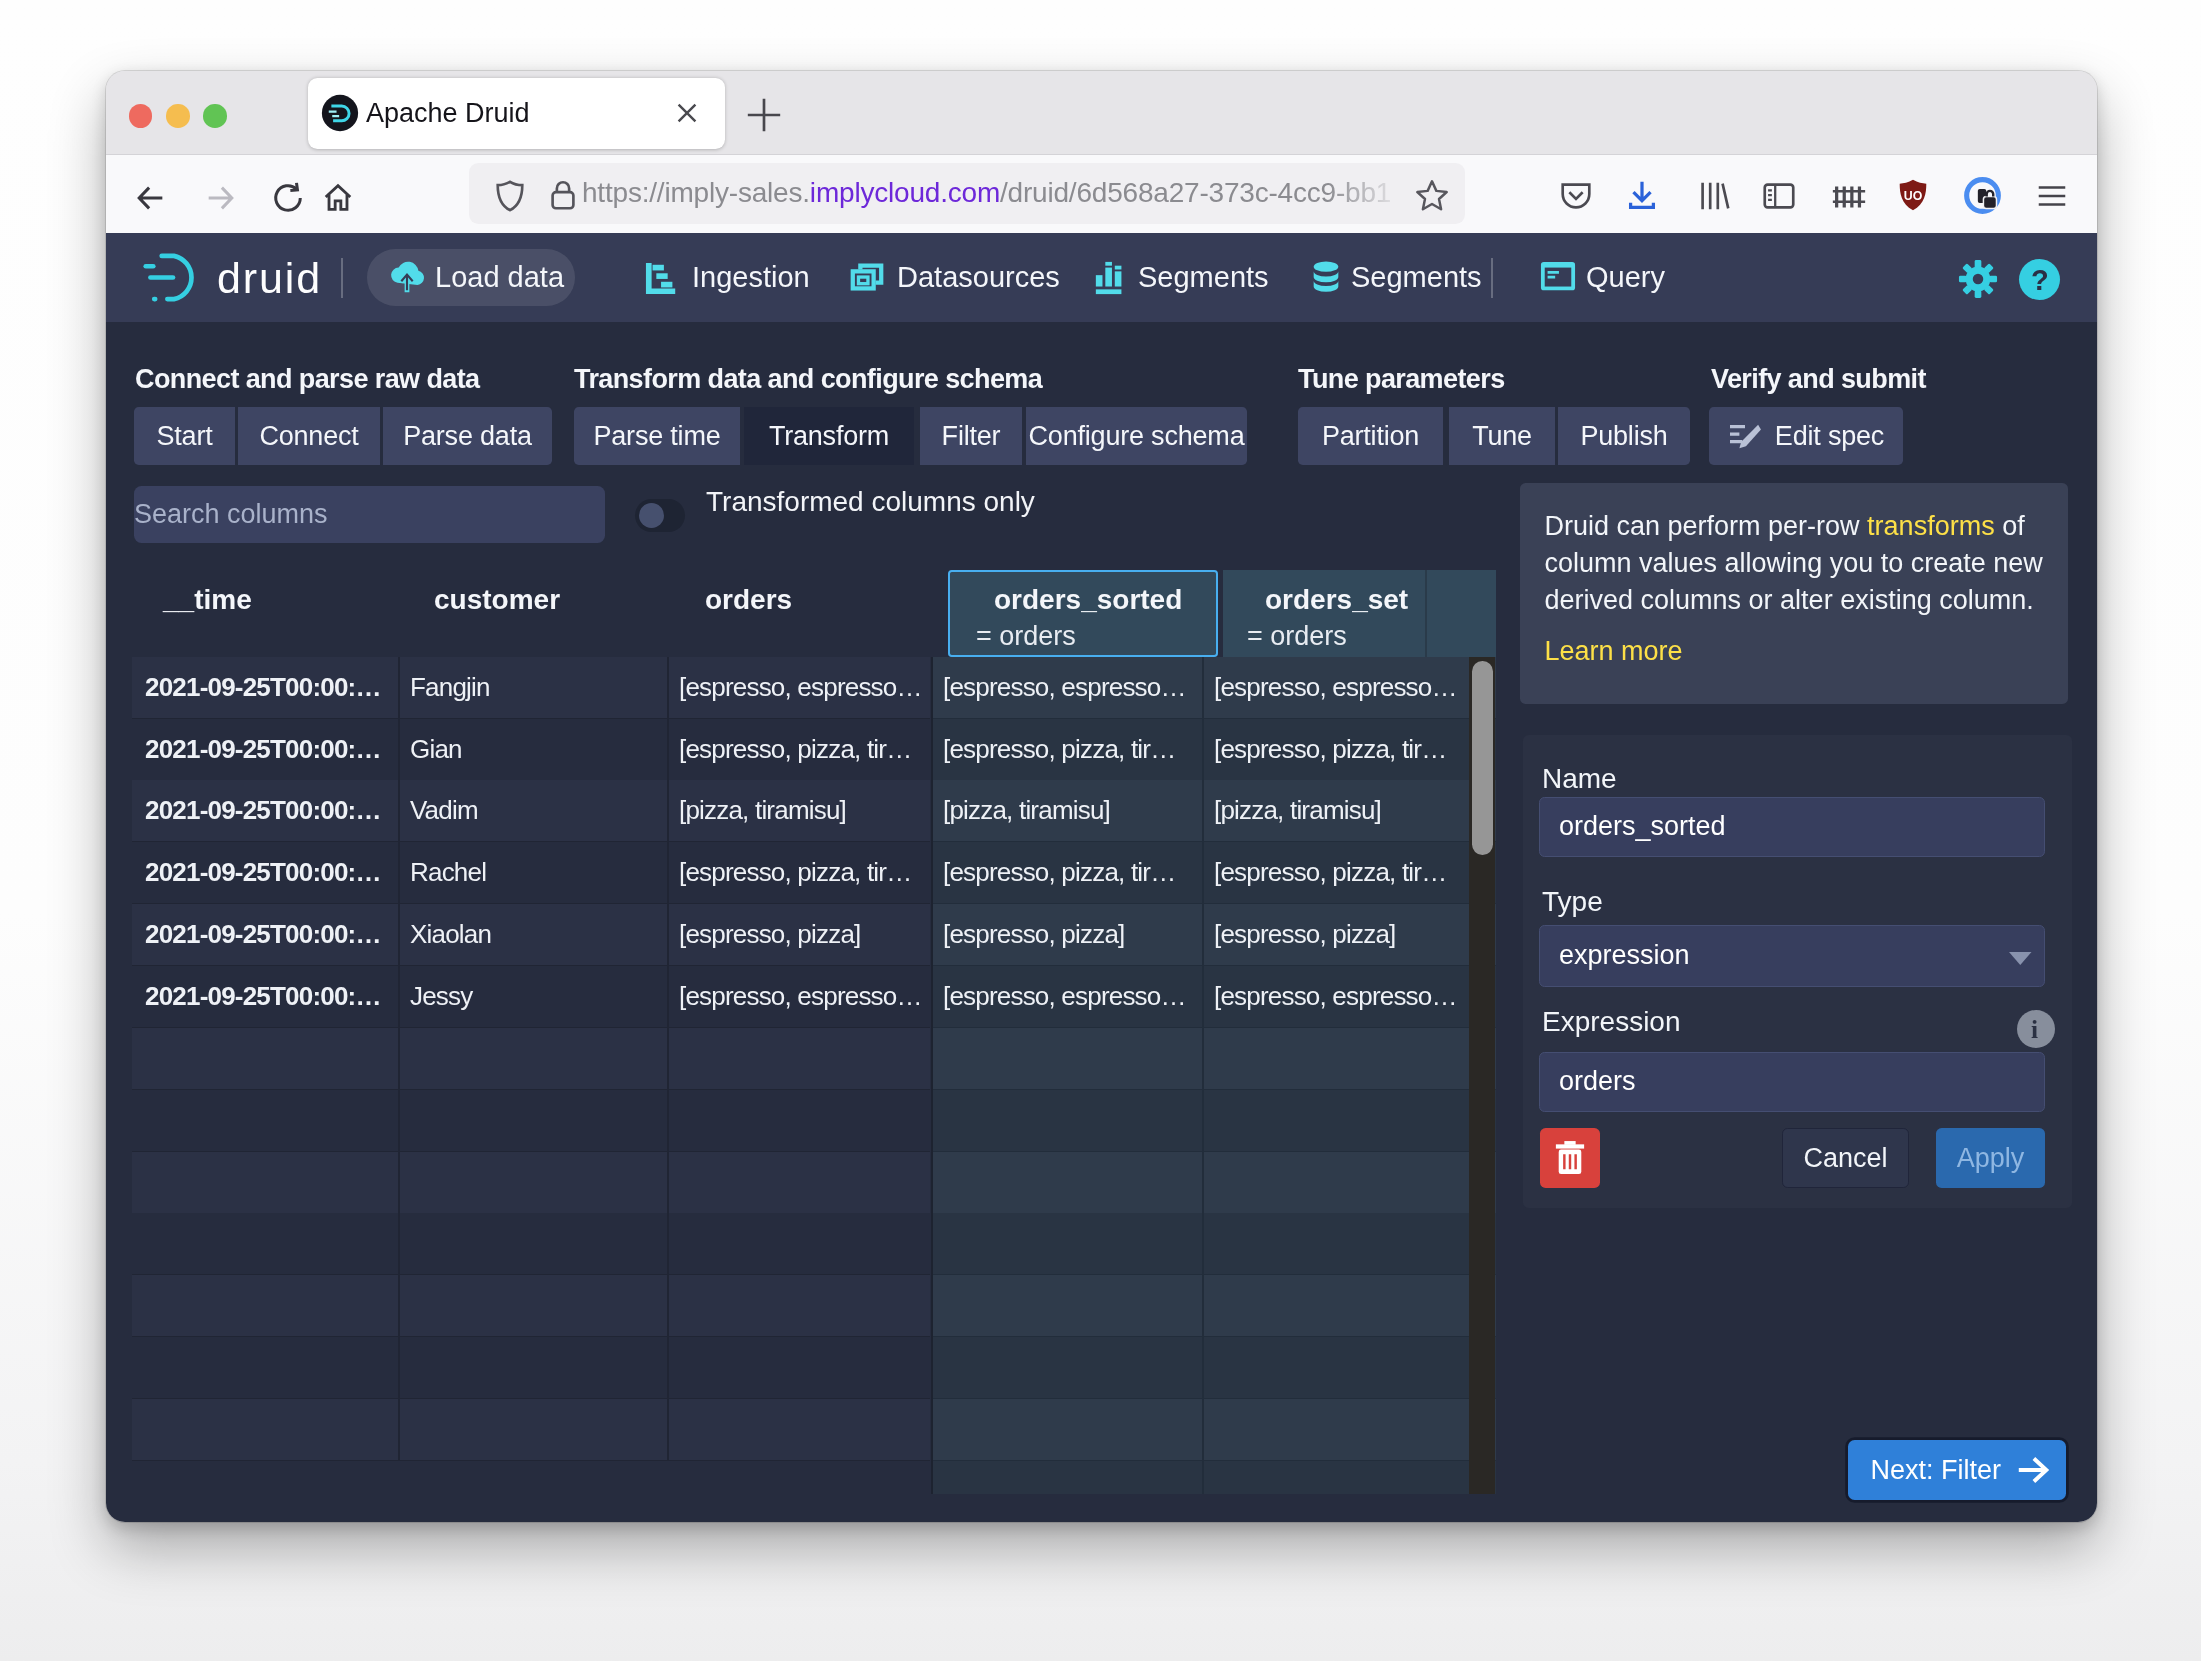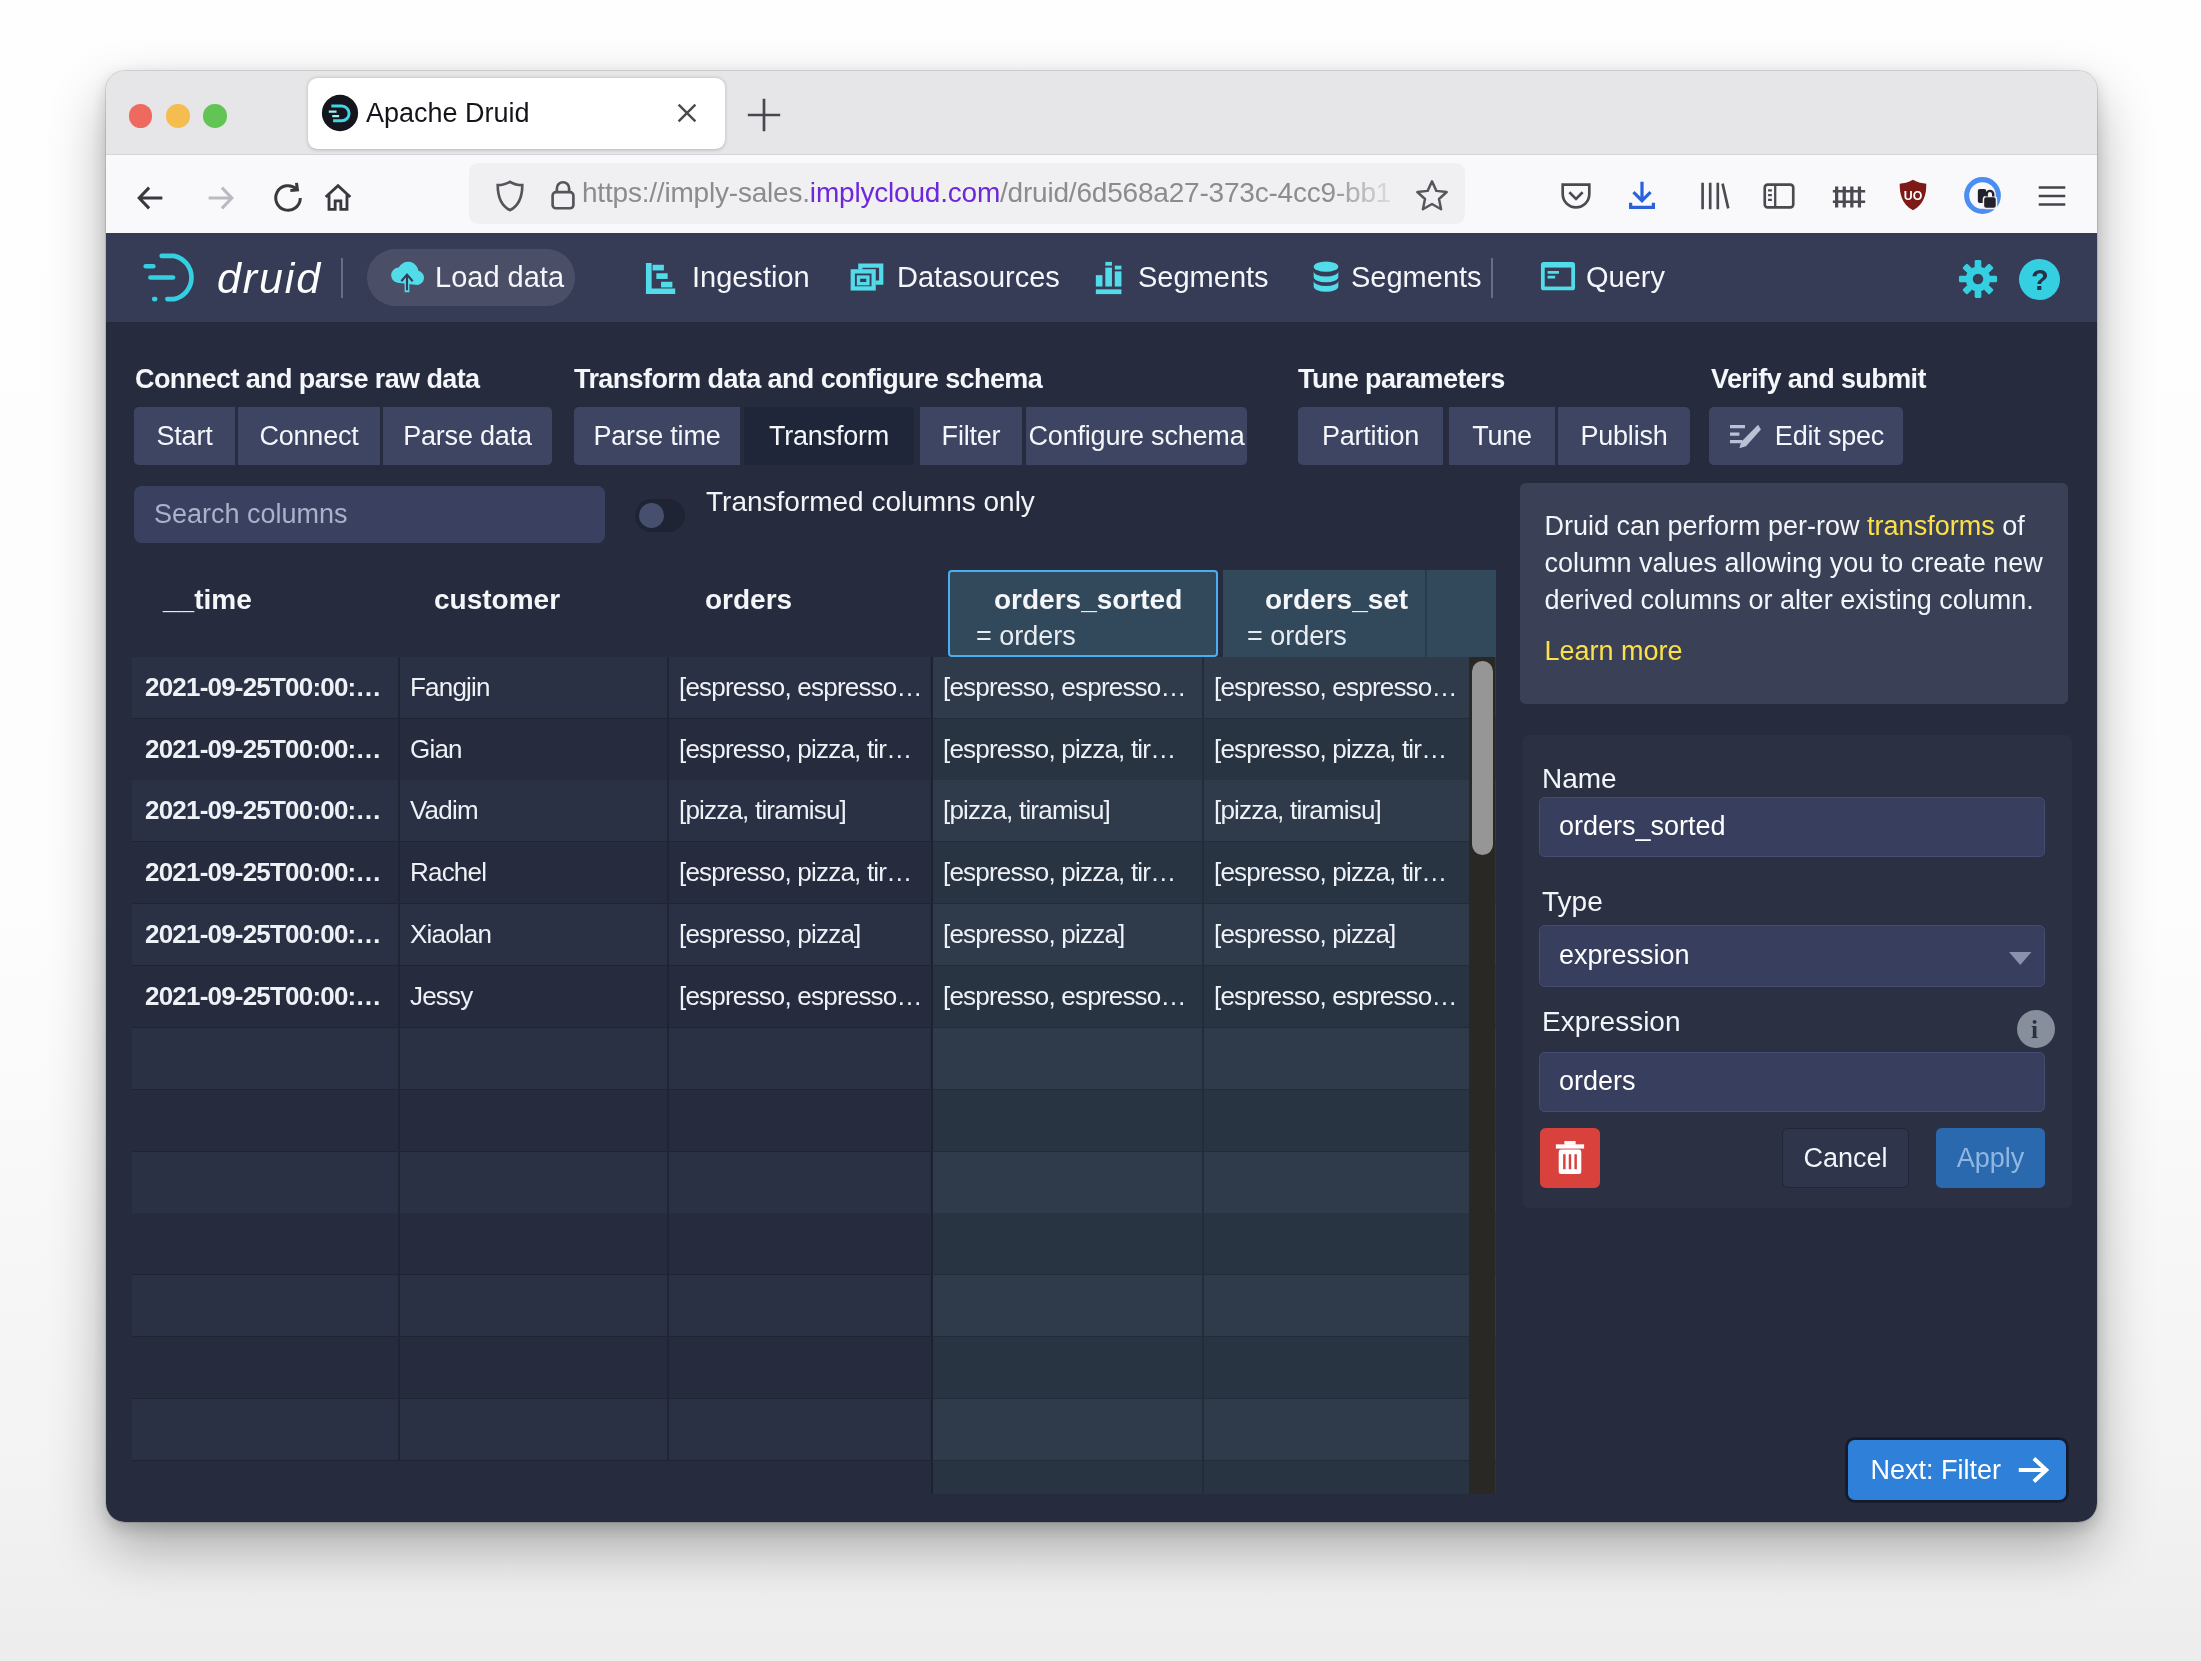--- a/index.html
+++ b/index.html
@@ -25,21 +25,21 @@
   font-size:27px; letter-spacing:-0.2px; display:flex; align-items:center; justify-content:center; white-space:nowrap; }
 .sbtn.active { background:#20263a; }
 .hdrtxt { font-weight:bold; font-size:28px; color:#f4f6fa; white-space:nowrap;margin-left:18px; }
 .subhdr { font-size:27px; color:#e8ecf2; white-space:nowrap; }
 .rowtxt { position:absolute; font-size:26px; letter-spacing:-0.8px; color:#eef1f6; white-space:nowrap; }
 .lbl { position:absolute; font-size:28px; color:#f2f5f9; }
 .inp { position:absolute; height:60px; background:#373e5e; border:1.9px solid #454e72; border-radius:5.6px;
   font-size:27px; color:#fff; line-height:56px; padding-left:19px; white-space:nowrap; }
 a.blue { color:#fde047; text-decoration:none; }
 #search { position:absolute; left:28px; top:253px; width:471px; height:57px; background:#3a4160; border-radius:7.5px;
-  color:#a9b2ca; font-size:27px; line-height:57px; padding-left:20px; }
+  color:#a9b2ca; font-size:27px; line-height:57px; }
 #toggle { position:absolute; left:529px; top:266px; width:50px; height:33px; background:#1e2433; border-radius:17px; }
 #toggle .knob { position:absolute; left:3.8px; top:3.8px; width:25.4px; height:25.4px; border-radius:50%; background:#46506e; }
 #toglbl { position:absolute; left:600px; top:253px; font-size:28px; color:#f2f4f8; }
 </style>
 </head>
 <body>
 <div id="window">
 
 <div id="tabbar">
 <div class="light" style="left:22.6px;background:#ee6a5f"></div>
@@ -124,21 +124,21 @@
 <div id="content">
 <div id="dnav">
 <svg class="abs" style="left:36px;top:19px" width="62" height="51" viewBox="0 0 66 54">
 <g fill="none" stroke="#35cfe2" stroke-width="5" stroke-linecap="round">
 <path d="M21 4 H34 a23.5 23.5 0 0 1 0 46 H27"></path>
 <path d="M4 15 h8"></path>
 <path d="M9 27 h24"></path>
 <path d="M13 50 h1"></path>
 </g>
         </svg>
-<span class="abs" style="left:111px;top:21px;font-size:43px;font-style:italic;font-weight:400;color:#fdfdfe;letter-spacing:1.9px">druid</span>
+<span class="abs" style="left:111px;top:21px;font-size:43px;font-weight:400;color:#fdfdfe;letter-spacing:1.9px">druid</span>
 <div class="abs" style="left:235px;top:25.4px;width:1.9px;height:40px;background:rgba(255,255,255,0.25)"></div>
 <div class="abs" style="left:261px;top:16px;width:208px;height:57px;border-radius:29px;background:rgba(255,255,255,0.10)"></div>
 <svg class="abs" style="left:282px;top:25.4px" width="38" height="38" viewBox="0 0 40 40">
 <path d="M10 26 a8 8 0 0 1 1.2-15.9 A11 11 0 0 1 32 13.5 a7.5 7.5 0 0 1 -1 14.8" fill="#52dcea"></path>
 <path d="M20 36 V20 M13 25 L20 17 L27 25" fill="none" stroke="#52dcea" stroke-width="5"></path>
 <path d="M20 34 V19 M14 24.5 L20 17.5 L26 24.5" fill="none" stroke="#363c56" stroke-width="2.2"></path>
 </svg>
 <span class="nvtxt" style="left:329px;top:28px">Load data</span>
 <svg class="abs" style="left:539px;top:28px" width="34" height="34" viewBox="0 0 36 36">
 <path d="M4 2 V32 H32" fill="none" stroke="#52dcea" stroke-width="6"></path>

